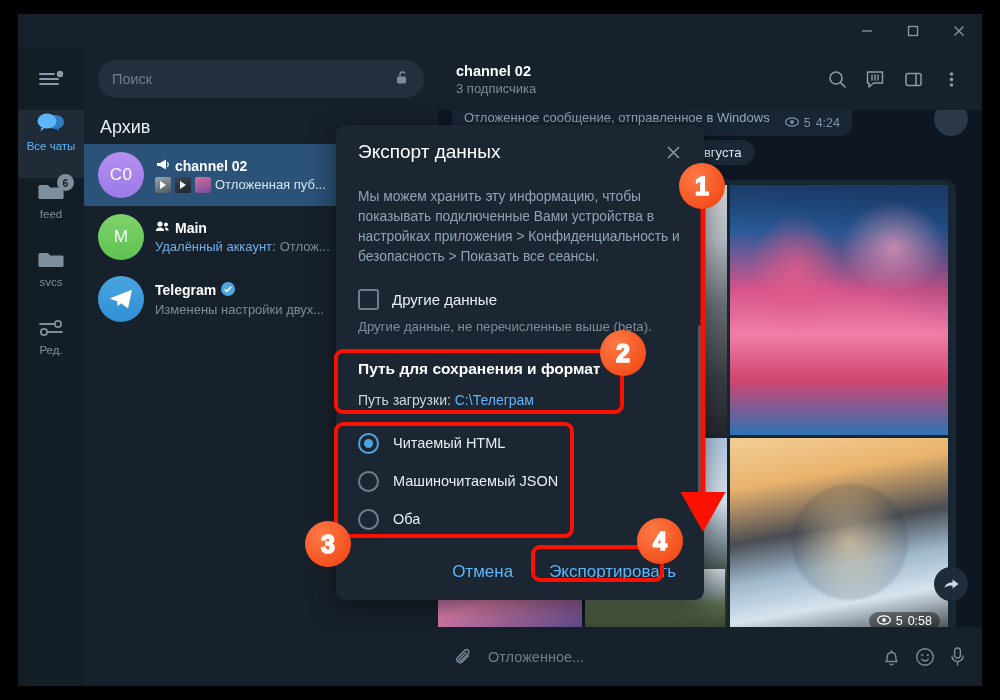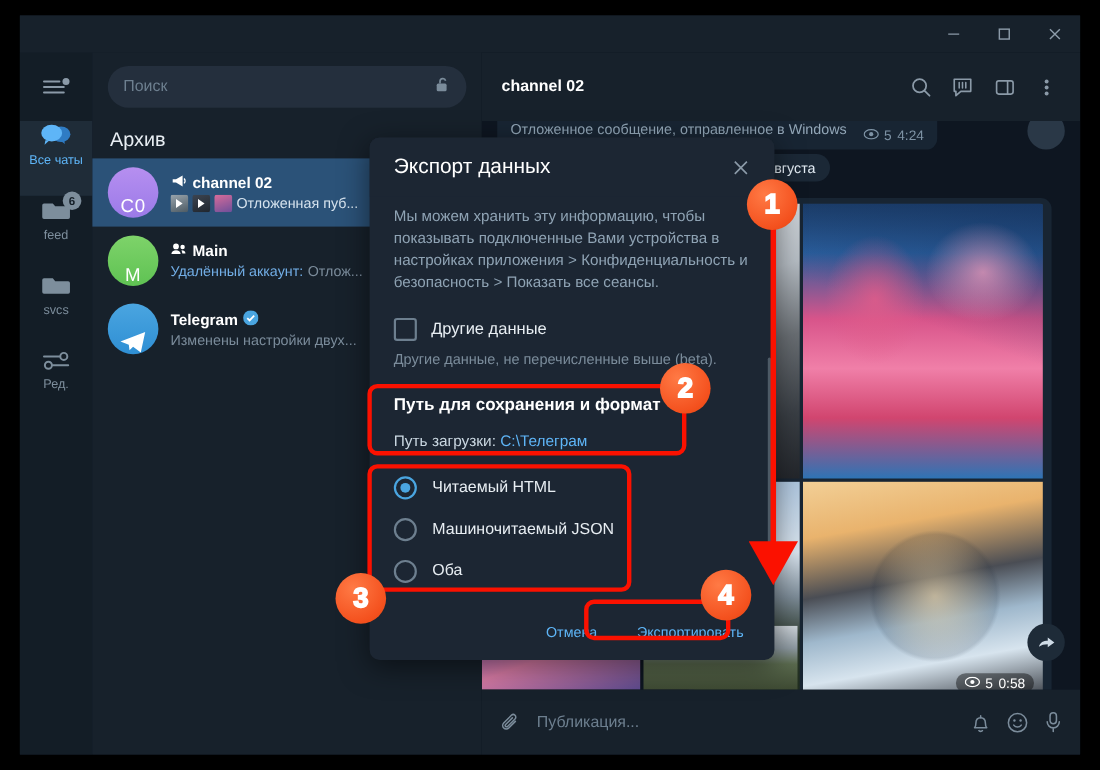--- a/index.html
+++ b/index.html
@@ -73,21 +73,21 @@
   .archive {
     height: 34px; display: flex; align-items: center; padding: 0 16px;
     color: #e8eef3; font-size: 18px;
   }
   .chat {
     height: 62px; display: flex; align-items: center; padding: 0 10px 0 14px; gap: 11px;
   }
   .chat.selected { background: #2b5278; }
   .avatar {
     width: 46px; height: 46px; border-radius: 50%; flex: none;
-    display: flex; align-items: flex-end; justify-content: center;
+    display: flex; align-items: center; justify-content: center;
     color: #fff; font-size: 17px; letter-spacing: .5px;
   }
   .av-purple { background: linear-gradient(180deg,#b68ff0,#9b7ae8); }
   .av-green  { background: linear-gradient(180deg,#7ed36a,#5fc253); }
   .av-blue   { background: linear-gradient(180deg,#4aa5e0,#2f8fd4); }
   .chat-body { flex: 1; min-width: 0; }
   .chat-title {
     display: flex; align-items: center; gap: 5px;
     color: #fff; font-size: 14px; font-weight: bold;
     white-space: nowrap; overflow: hidden;
@@ -227,21 +227,21 @@
   .rdot.on { border-color: #4aa5e0; }
   .rdot.on::after {
     content: ''; position: absolute; left: 4px; top: 4px;
     width: 9px; height: 9px; border-radius: 50%; background: #4aa5e0;
   }
   .radio-label { color: #e8eef3; font-size: 14.5px; }
   .m-foot {
     position: absolute; right: 16px; bottom: 10px;
     display: flex; align-items: center; gap: 12px;
   }
-  .m-btn { color: #5eb5f7; font-size: 13px; padding: 8px 12px; }
+  .m-btn { color: #5eb5f7; font-size: 17px; padding: 8px 12px; }
   .m-scroll {
     position: absolute; right: 3px; top: 200px; width: 3px; height: 180px;
     background: #4d5a66; border-radius: 2px;
   }
 
   
   .anno { position: absolute; }
   .circle {
     width: 46px; height: 46px; border-radius: 50%;
     background: radial-gradient(circle at 35% 30%, #ff7a45, #f4511e 70%, #e04510);
@@ -414,20 +414,21 @@
             <span>Изменены настройки двух...</span>
           </div>
         </div>
       </div>
     </div>
 
     <div class="conv">
       <div class="conv-head">
         <div class="conv-head-txt">
           <div class="conv-title">channel 02</div>
+          <div class="conv-sub">3 подписчика</div>
         </div>
         <div class="head-ico">
           <svg width="19" height="19" viewBox="0 0 19 19">
               <circle cx="8" cy="8" r="6" fill="none" stroke="#8b9aa8" stroke-width="1.6"></circle>
               <path d="M12.6 12.6L17 17" stroke="#8b9aa8" stroke-width="1.6" stroke-linecap="round"></path>
             </svg>
         </div>
         <div class="head-ico">
           <svg width="20" height="20" viewBox="0 0 20 20">
               <path d="M2.5 3h15v11h-9l-4.5 4v-4h-1.5z" fill="none" stroke="#8b9aa8" stroke-width="1.5" stroke-linejoin="round"></path>
@@ -498,21 +499,21 @@
             </svg>
         </div>
       </div>
 
       <div class="composer">
         <span class="comp-ico">
           <svg width="20" height="20" viewBox="0 0 20 20">
               <path d="M14.5 8.8l-6 6a3.2 3.2 0 01-4.6-4.5l7-7a2.3 2.3 0 013.3 3.3l-6.8 6.8a1.2 1.2 0 01-1.7-1.7l6.1-6.1" fill="none" stroke="#7b8c9b" stroke-width="1.4" stroke-linecap="round"></path>
             </svg>
         </span>
-        <span class="composer-ph">Публикация...</span>
+        <span class="composer-ph">Отложенное...</span>
         <span class="comp-ico">
           <svg width="19" height="20" viewBox="0 0 19 20">
               <path d="M4 14.5c1-1 1.2-2 1.2-4.2 0-2.8 1.7-4.8 4.3-4.8s4.3 2 4.3 4.8c0 2.2.2 3.2 1.2 4.2z" fill="none" stroke="#7b8c9b" stroke-width="1.4" stroke-linejoin="round"></path>
               <path d="M7.7 16.6a1.9 1.9 0 003.6 0" fill="none" stroke="#7b8c9b" stroke-width="1.4"></path>
               <path d="M9.5 5.5V3.8" stroke="#7b8c9b" stroke-width="1.4" stroke-linecap="round"></path>
             </svg>
         </span>
         <span class="comp-ico">
           <svg width="20" height="20" viewBox="0 0 20 20">
               <circle cx="10" cy="10" r="8.3" fill="none" stroke="#7b8c9b" stroke-width="1.4"></circle>

